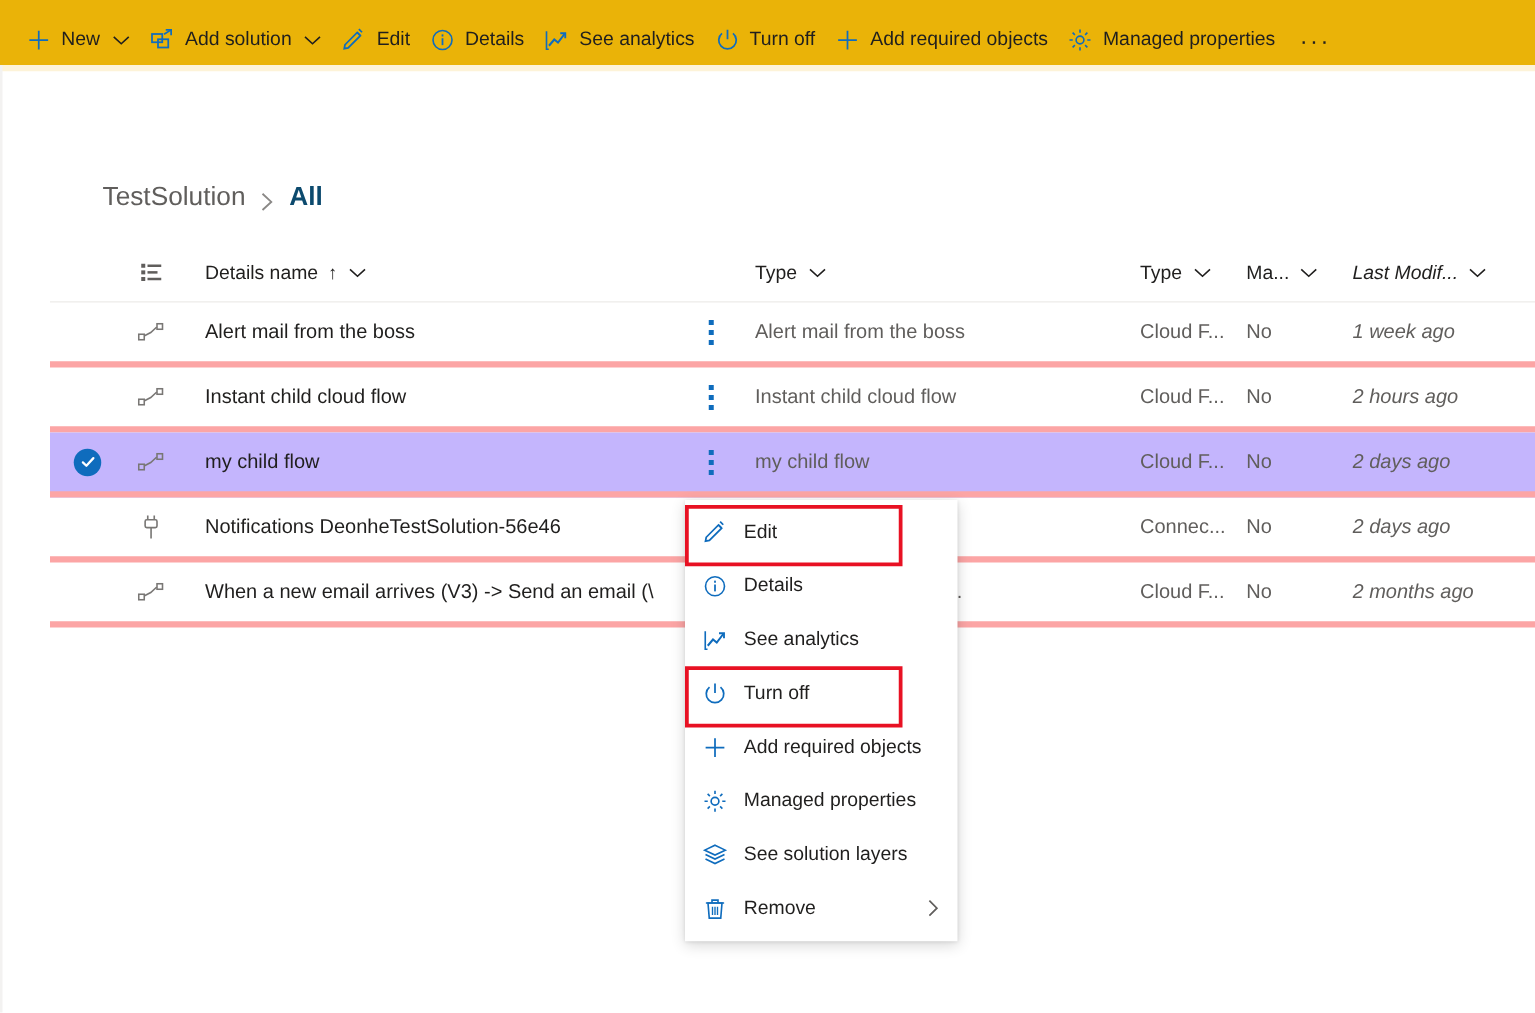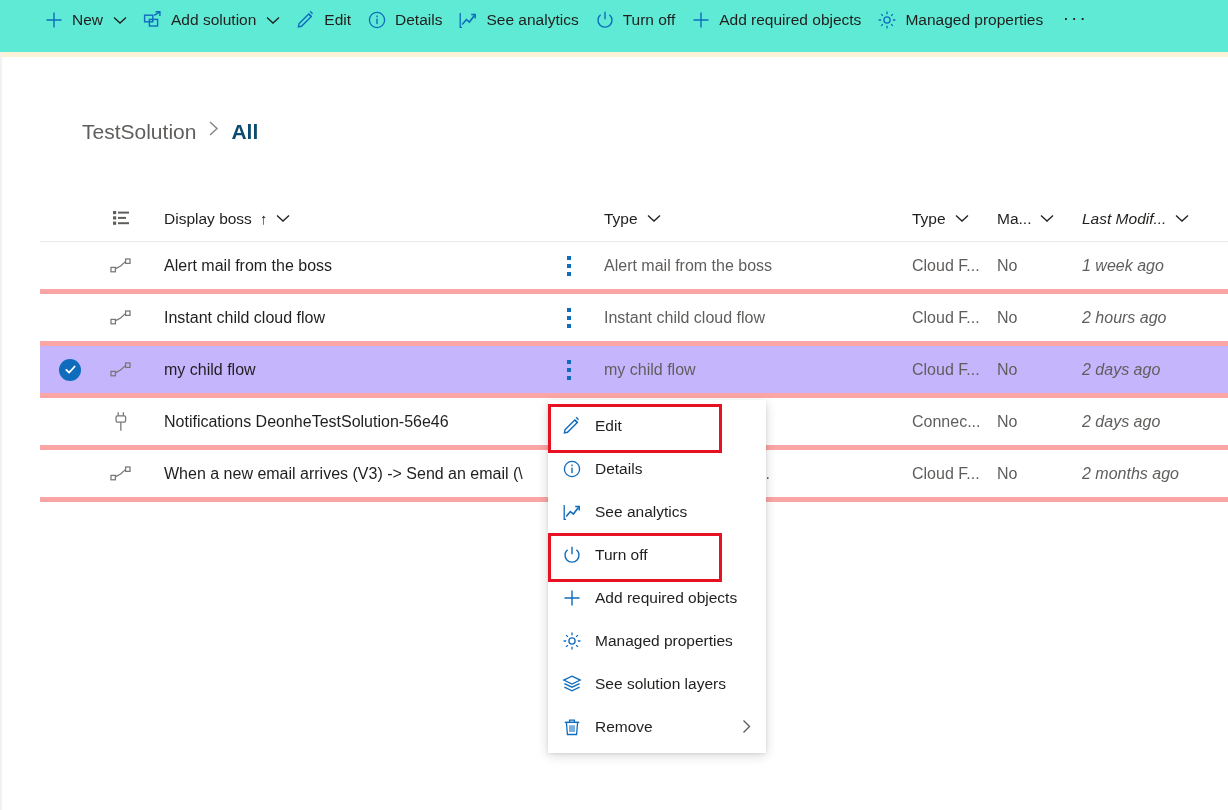--- a/index.html
+++ b/index.html
@@ -13,24 +13,24 @@
     overflow: hidden;
     position: relative;
   }
 
   
   .commandbar {
     position: absolute;
     top: 0; left: 0;
     width: 1228px;
     height: 52px;
-    background: #5eead4;
+    background: #eab308;
     display: flex;
-    align-items: flex-start;
-    padding-left: 36px;
+    align-items: flex-end;
+    padding-left: 13px;
     white-space: nowrap;
   }
   .cb-strip {
     position: absolute;
     top: 52px; left: 0;
     width: 1228px;
     height: 5px;
     background: #fdf3d8;
   }
   .cb-leftedge {
@@ -59,24 +59,24 @@
   .cb-ico { display: inline-flex; align-items: center; justify-content: center; width: 20px; height: 20px; }
   .ellipsis-btn {
     display: flex; align-items: center; justify-content: center;
     width: 36px; height: 36px; margin-left: 6px;
     font-size: 19px; letter-spacing: 2px; color: #201f1e; cursor: pointer;
   }
 
   
   .breadcrumb {
     position: absolute;
-    top: 120px;
+    top: 132px;
     left: 82px;
     display: flex;
-    align-items: flex-start;
+    align-items: flex-end;
     height: 38px;
   }
   .bc-parent { font-size: 21px; color: #605e5c; cursor: pointer; }
   .bc-sep { margin: 0 11px; color: #8a8886; display: inline-flex; align-items: center; }
   .bc-current { font-size: 21px; font-weight: bold; color: #0c4a6e; }
 
   
   .grid {
     position: absolute;
     top: 196px;
@@ -272,21 +272,21 @@
       <svg width="19" height="19" viewBox="0 0 19 19">
         <rect x="1" y="2" width="3.2" height="3.2" fill="#605e5c"></rect>
         <rect x="6" y="2.6" width="11" height="2" fill="#605e5c"></rect>
         <rect x="1" y="7.3" width="3.2" height="3.2" fill="#605e5c"></rect>
         <rect x="6" y="7.9" width="8" height="2" fill="#605e5c"></rect>
         <rect x="1" y="12.6" width="3.2" height="3.2" fill="#605e5c"></rect>
         <rect x="6" y="13.2" width="11" height="2" fill="#605e5c"></rect>
       </svg>
     </div>
     <div class="cell c-disp">
-      <span>Display boss</span>
+      <span>Details name</span>
       <span class="sortarrow">↑</span>
       <span class="chev">
         <svg width="14" height="9" viewBox="0 0 14 9">
             <path d="M1 1.5 L7 7 L13 1.5" fill="none" stroke="#201f1e" stroke-width="1.3"></path>
           </svg>
       </span>
     </div>
     <div class="cell c-dots"></div>
     <div class="cell c-name">
       <span>Type</span>

